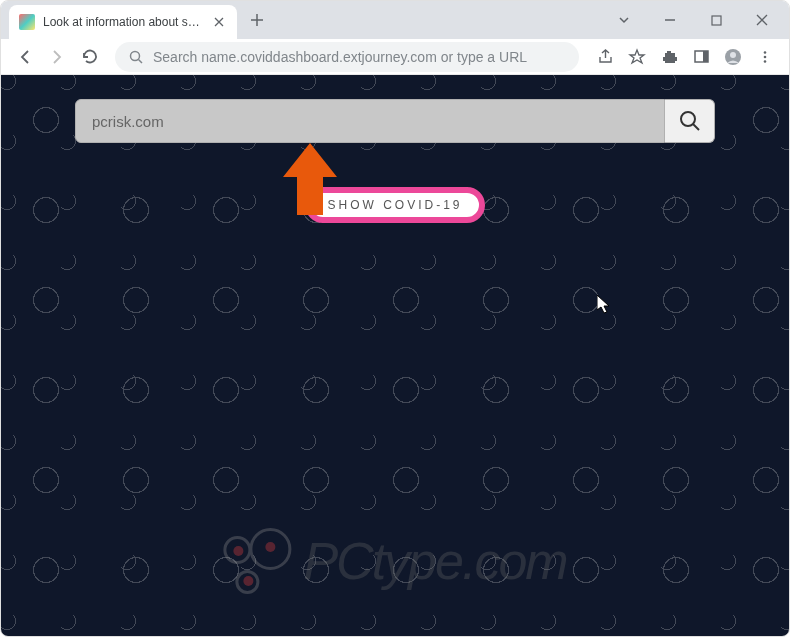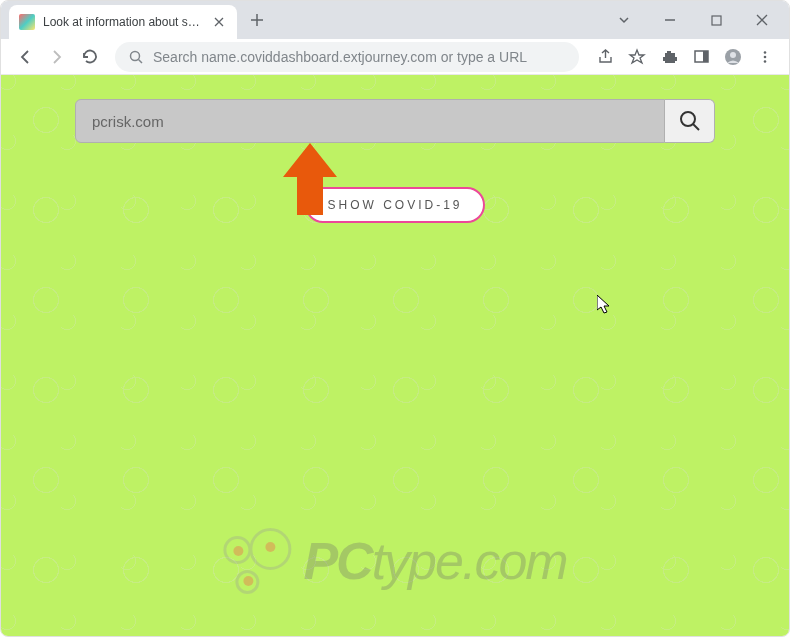--- a/index.html
+++ b/index.html
@@ -16,39 +16,39 @@
 .win-btn { width: 38px; height: 30px; display: flex; align-items: center; justify-content: center; cursor: pointer; color: #5f6368; }
 
 .toolbar { background: #fff; height: 36px; display: flex; align-items: center; padding: 0 10px; gap: 4px; border-bottom: 1px solid #e8e8e8; }
 .nav-btn { width: 28px; height: 28px; display: flex; align-items: center; justify-content: center; color: #5f6368; cursor: pointer; border-radius: 50%; }
 .nav-btn.disabled { color: #bdbdbd; }
 .omnibox { flex: 1; background: #f1f3f4; border-radius: 16px; height: 30px; display: flex; align-items: center; padding: 0 14px; gap: 10px; margin: 8px 8px; position: relative; }
 .omnibox-text { font-size: 14px; color: #80868b; }
 .toolbar-icon { width: 28px; height: 28px; display: flex; align-items: center; justify-content: center; color: #5f6368; cursor: pointer; }
 
 
-.page { position: relative; height: calc(100% - 74px); background: #bef264; overflow: hidden; }
+.page { position: relative; height: calc(100% - 74px); background: #0f172a; overflow: hidden; }
 .pattern-bg { position: absolute; inset: 0; opacity: 0.25; background-image: radial-gradient(circle at 10% 10%, transparent 8px, #e0e0e0 8px, #e0e0e0 9px, transparent 9px), radial-gradient(circle at 50% 50%, transparent 12px, #ddd 12px, #ddd 13px, transparent 13px); background-size: 60px 60px, 90px 90px; }
 .search-wrap { position: relative; margin: 24px auto 0; width: 640px; display: flex; }
 .search-box { flex: 1; height: 44px; background: #c8c8c8; border-radius: 6px 0 0 6px; border: 1px solid #b0b0b0; padding: 0 16px; font-size: 15px; color: #666; outline: none; }
 .search-btn { width: 50px; height: 44px; background: #f0f0f0; border: 1px solid #b0b0b0; border-left: none; border-radius: 0 6px 6px 0; display: flex; align-items: center; justify-content: center; cursor: pointer; }
 .arrow-annotation { position: absolute; left: 282px; top: 68px; z-index: 5; }
-.covid-btn { position: relative; margin: 44px auto 0; width: 180px; height: 36px; background: #fff; border: 2px solid #ec4899; border-radius: 18px; display: flex; align-items: center; justify-content: center; font-size: 12px; letter-spacing: 3px; color: #555; font-weight: 500; cursor: pointer; }
+.covid-btn { position: relative; margin: 44px auto 0; width: 180px; height: 36px; background: #fff; border: 6px solid #ec4899; border-radius: 18px; display: flex; align-items: center; justify-content: center; font-size: 12px; letter-spacing: 3px; color: #555; font-weight: 500; cursor: pointer; }
 .cursor-pointer { position: absolute; left: 596px; top: 220px; z-index: 4; }
 
 
 .watermark { position: absolute; left: 50%; bottom: 40px; transform: translateX(-50%); display: flex; align-items: center; gap: 10px; opacity: 0.3; color: #6a6a6a; }
 .wm-icon { width: 70px; height: 70px; position: relative; }
 .wm-circ { position: absolute; border: 3px solid #999; border-radius: 50%; }
 .wm-c1 { width: 28px; height: 28px; left: 0; top: 10px; }
 .wm-c2 { width: 42px; height: 42px; right: 2px; top: 2px; }
 .wm-c3 { width: 24px; height: 24px; left: 12px; bottom: 2px; }
 .wm-dot { position: absolute; width: 10px; height: 10px; background: #ff4444; border-radius: 50%; }
 .wm-text { font-size: 52px; font-style: italic; font-weight: 300; letter-spacing: -2px; }
-.wm-text b { font-weight: 700; }
+.wm-text b { font-weight: 400; }
 </style>
 </head>
 <body>
 
 <div class="browser-top">
   <div class="tab">
     <div class="favicon"></div>
     <div class="tab-title">Look at information about spread</div>
     <div class="tab-close">
       <svg width="10" height="10" viewBox="0 0 10 10">

